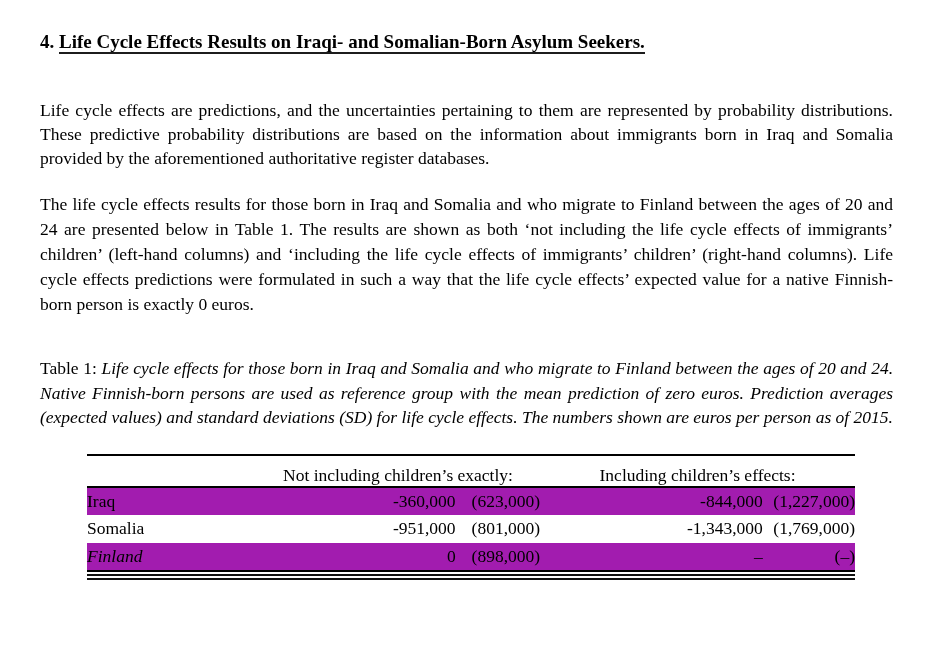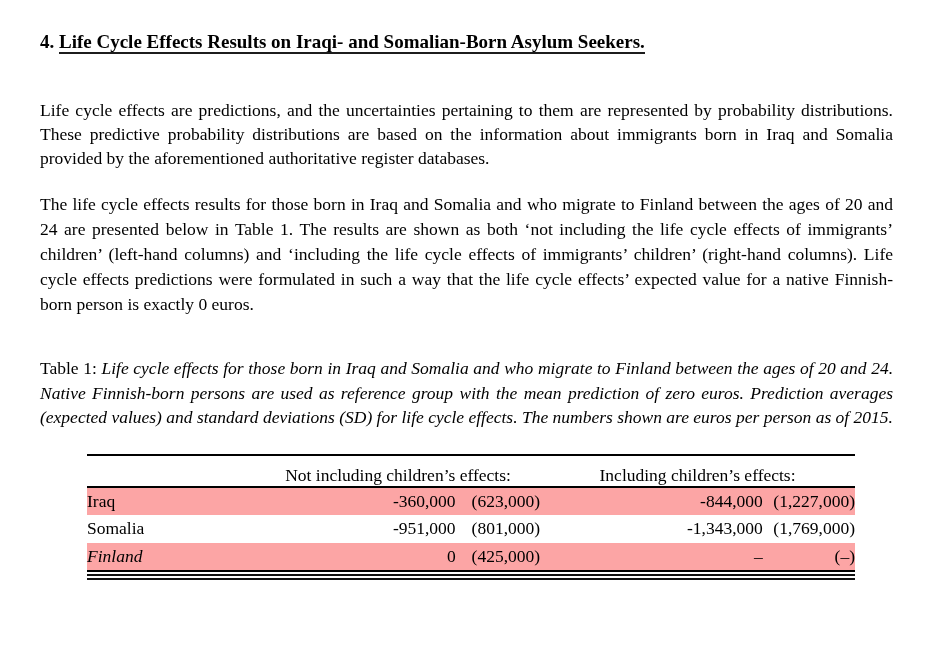--- a/index.html
+++ b/index.html
@@ -71,21 +71,21 @@
   .results-table thead tr.col-row td { height: 30px; vertical-align: middle; }
   .results-table thead { border-bottom: 2.5px solid #000; }
   .cell-left  { text-align: left;  padding-left: 13px; }
   .cell-num   { text-align: right; }
   .pad-ev     { padding-right: 6px; }
   .pad-sd     { padding-right: 4px; }
   .pad-sd-last{ padding-right: 2px; }
   .bold   { font-weight: bold; }
   .italic { font-style: italic; }
   .results-table tbody tr { height: 28px; }
-  .results-table tbody tr.shaded { background: #fca5a5; }
+  .results-table tbody tr.shaded { background: #a21caf; }
   .double-rule { margin-top: 2px; }
   .double-rule .line1 { height: 2px; background: #111; }
   .double-rule .gap   { height: 2px; background: #fff; }
   .double-rule .line2 { height: 2px; background: #111; }
 </style>
 </head>
 <body>
 
 <div class="page">
 
@@ -102,21 +102,21 @@
       <colgroup>
         <col class="c1">
           <col class="c2">
           <col class="c3">
           <col class="c4">
           <col class="c5">
       </colgroup>
       <thead>
         <tr class="group-row">
           <td></td>
-          <th colspan="2">Not including children’s effects:</th>
+          <th colspan="2">Not including children’s exactly:</th>
           <th colspan="2">Including children’s effects:</th>
         </tr>
       </thead>
       <tbody>
         <tr class="shaded">
           <td class="cell-left bold">Iraq</td>
           <td class="cell-num pad-ev bold">-360,000</td>
           <td class="cell-num pad-sd">(623,000)</td>
           <td class="cell-num pad-ev bold">-844,000</td>
           <td class="cell-num pad-sd-last">(1,227,000)</td>
@@ -124,21 +124,21 @@
         <tr>
           <td class="cell-left bold">Somalia</td>
           <td class="cell-num pad-ev bold">-951,000</td>
           <td class="cell-num pad-sd">(801,000)</td>
           <td class="cell-num pad-ev bold">-1,343,000</td>
           <td class="cell-num pad-sd-last">(1,769,000)</td>
         </tr>
         <tr class="shaded">
           <td class="cell-left italic">Finland</td>
           <td class="cell-num pad-ev bold">0</td>
-          <td class="cell-num pad-sd">(425,000)</td>
+          <td class="cell-num pad-sd">(898,000)</td>
           <td class="cell-num pad-ev bold">–</td>
           <td class="cell-num pad-sd-last">(–)</td>
         </tr>
       </tbody>
     </table>
     <div class="double-rule">
       <div class="line1"></div>
       <div class="gap"></div>
       <div class="line2"></div>
     </div>

